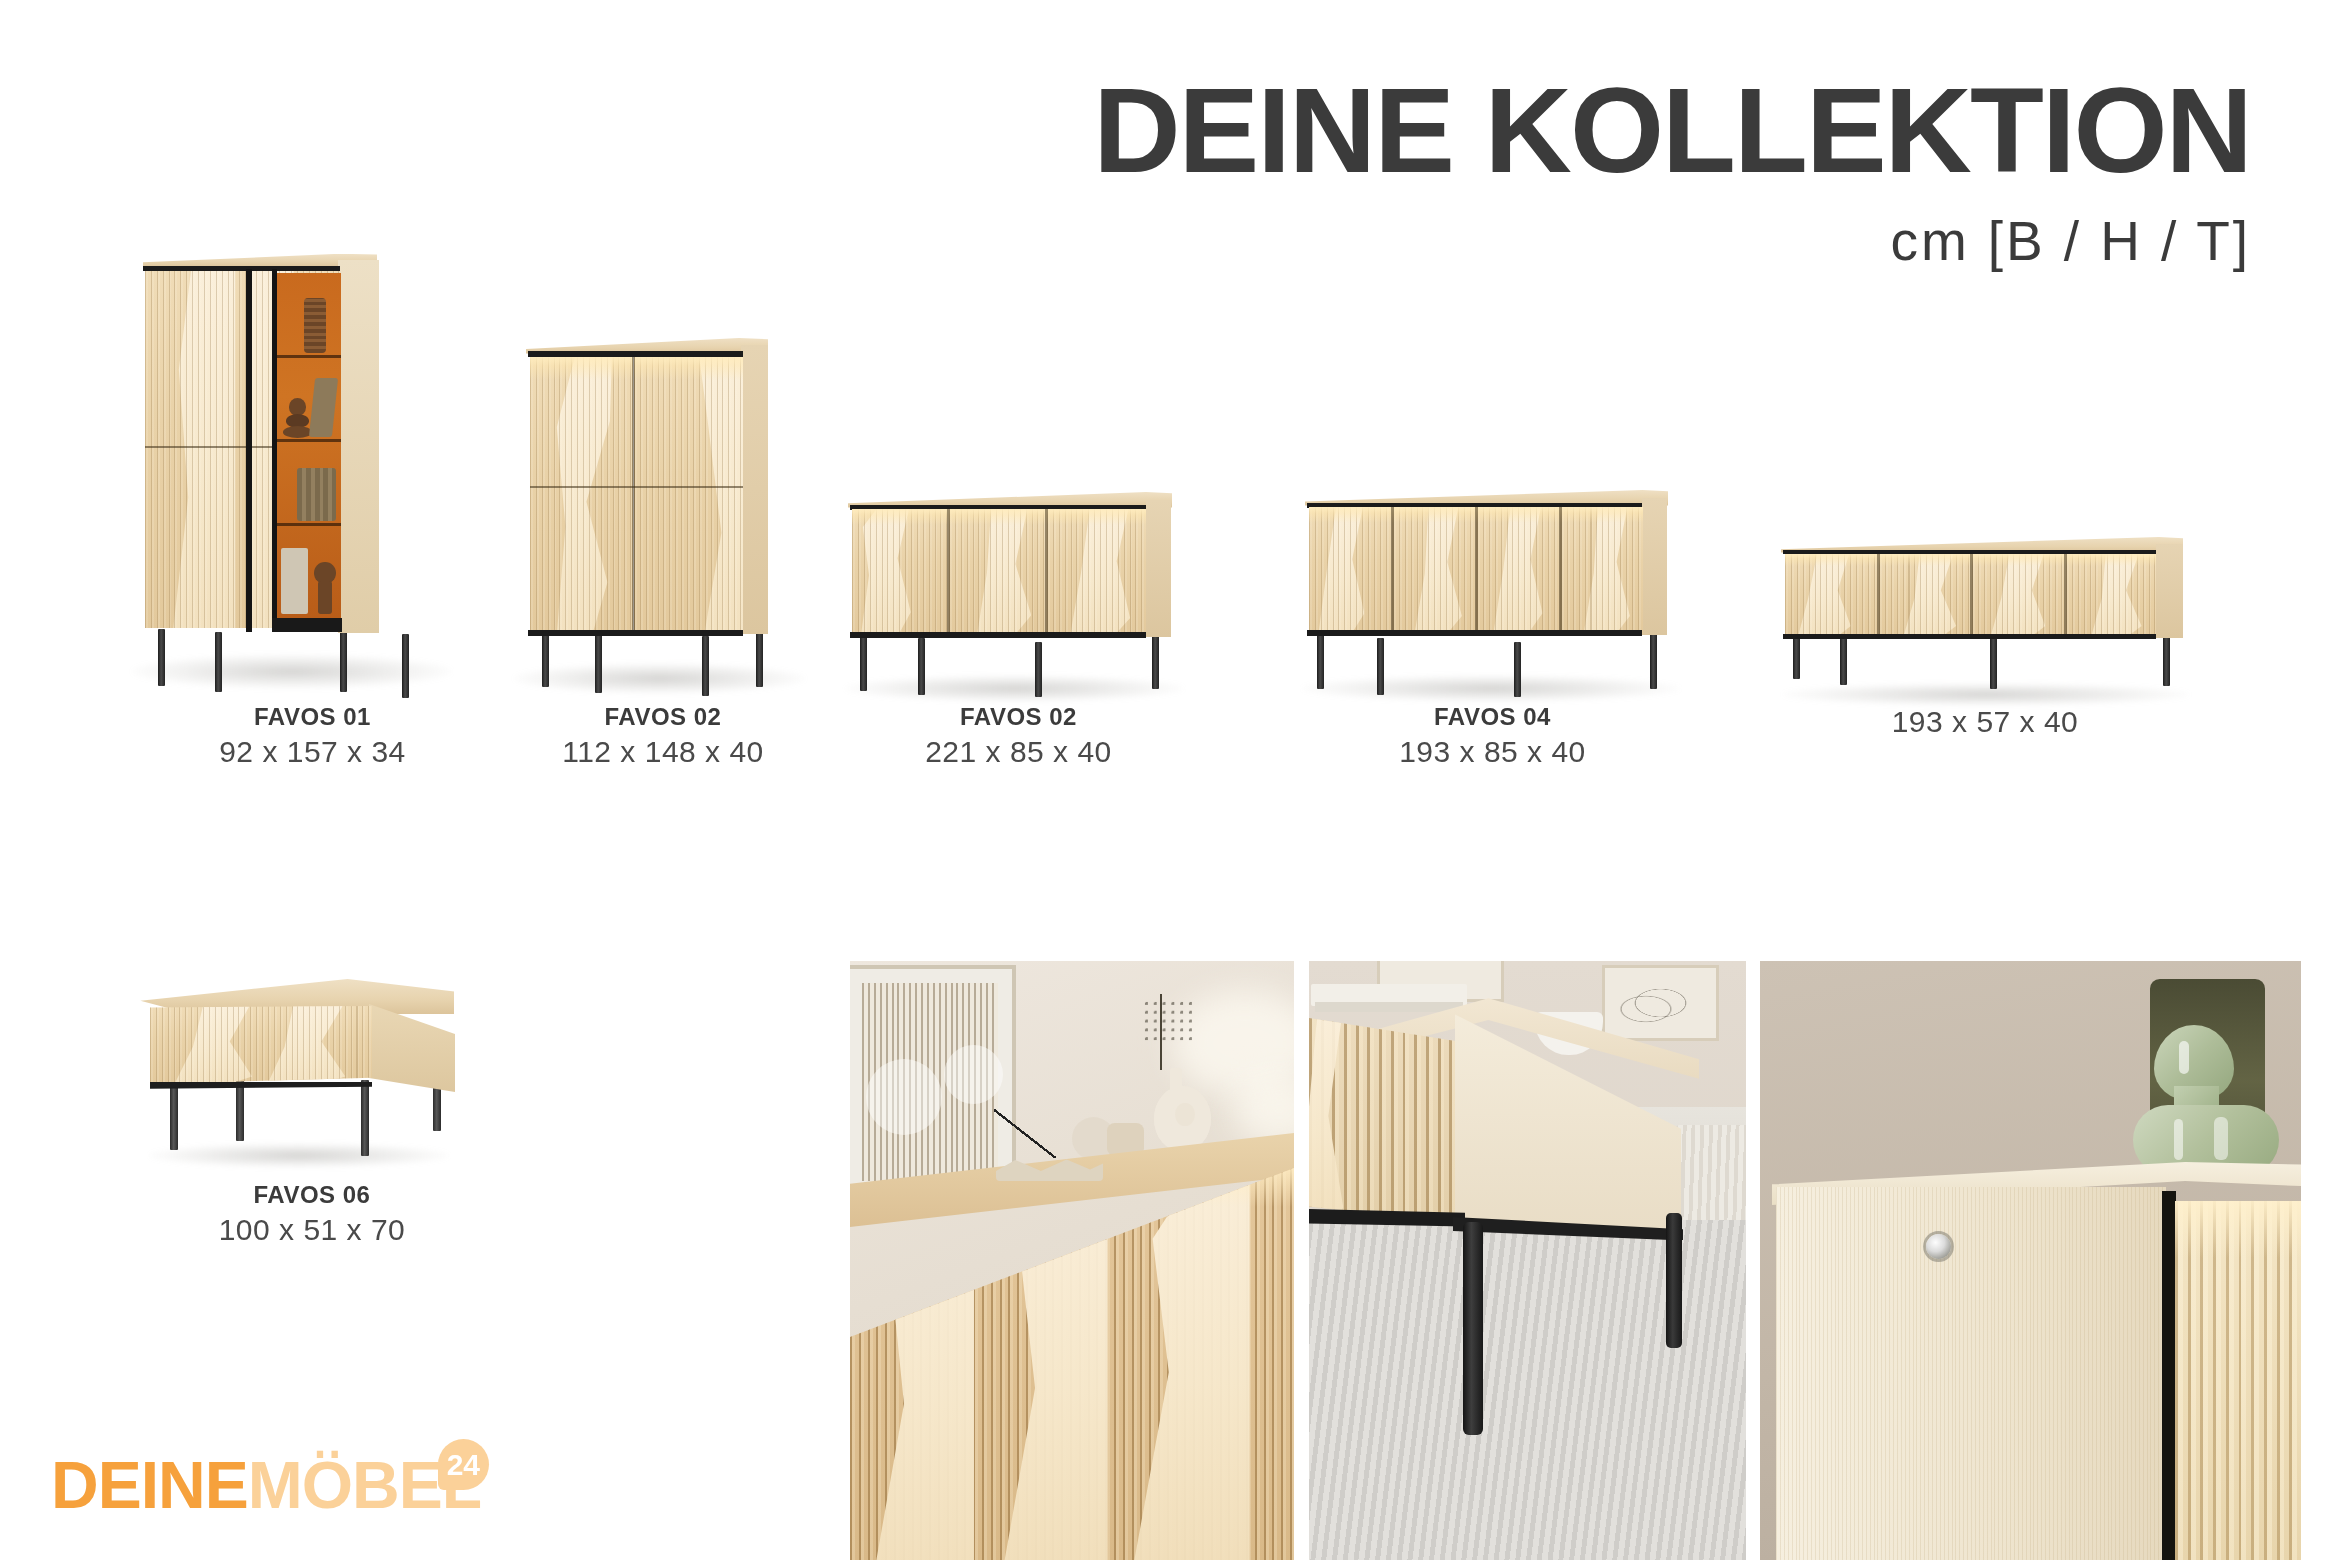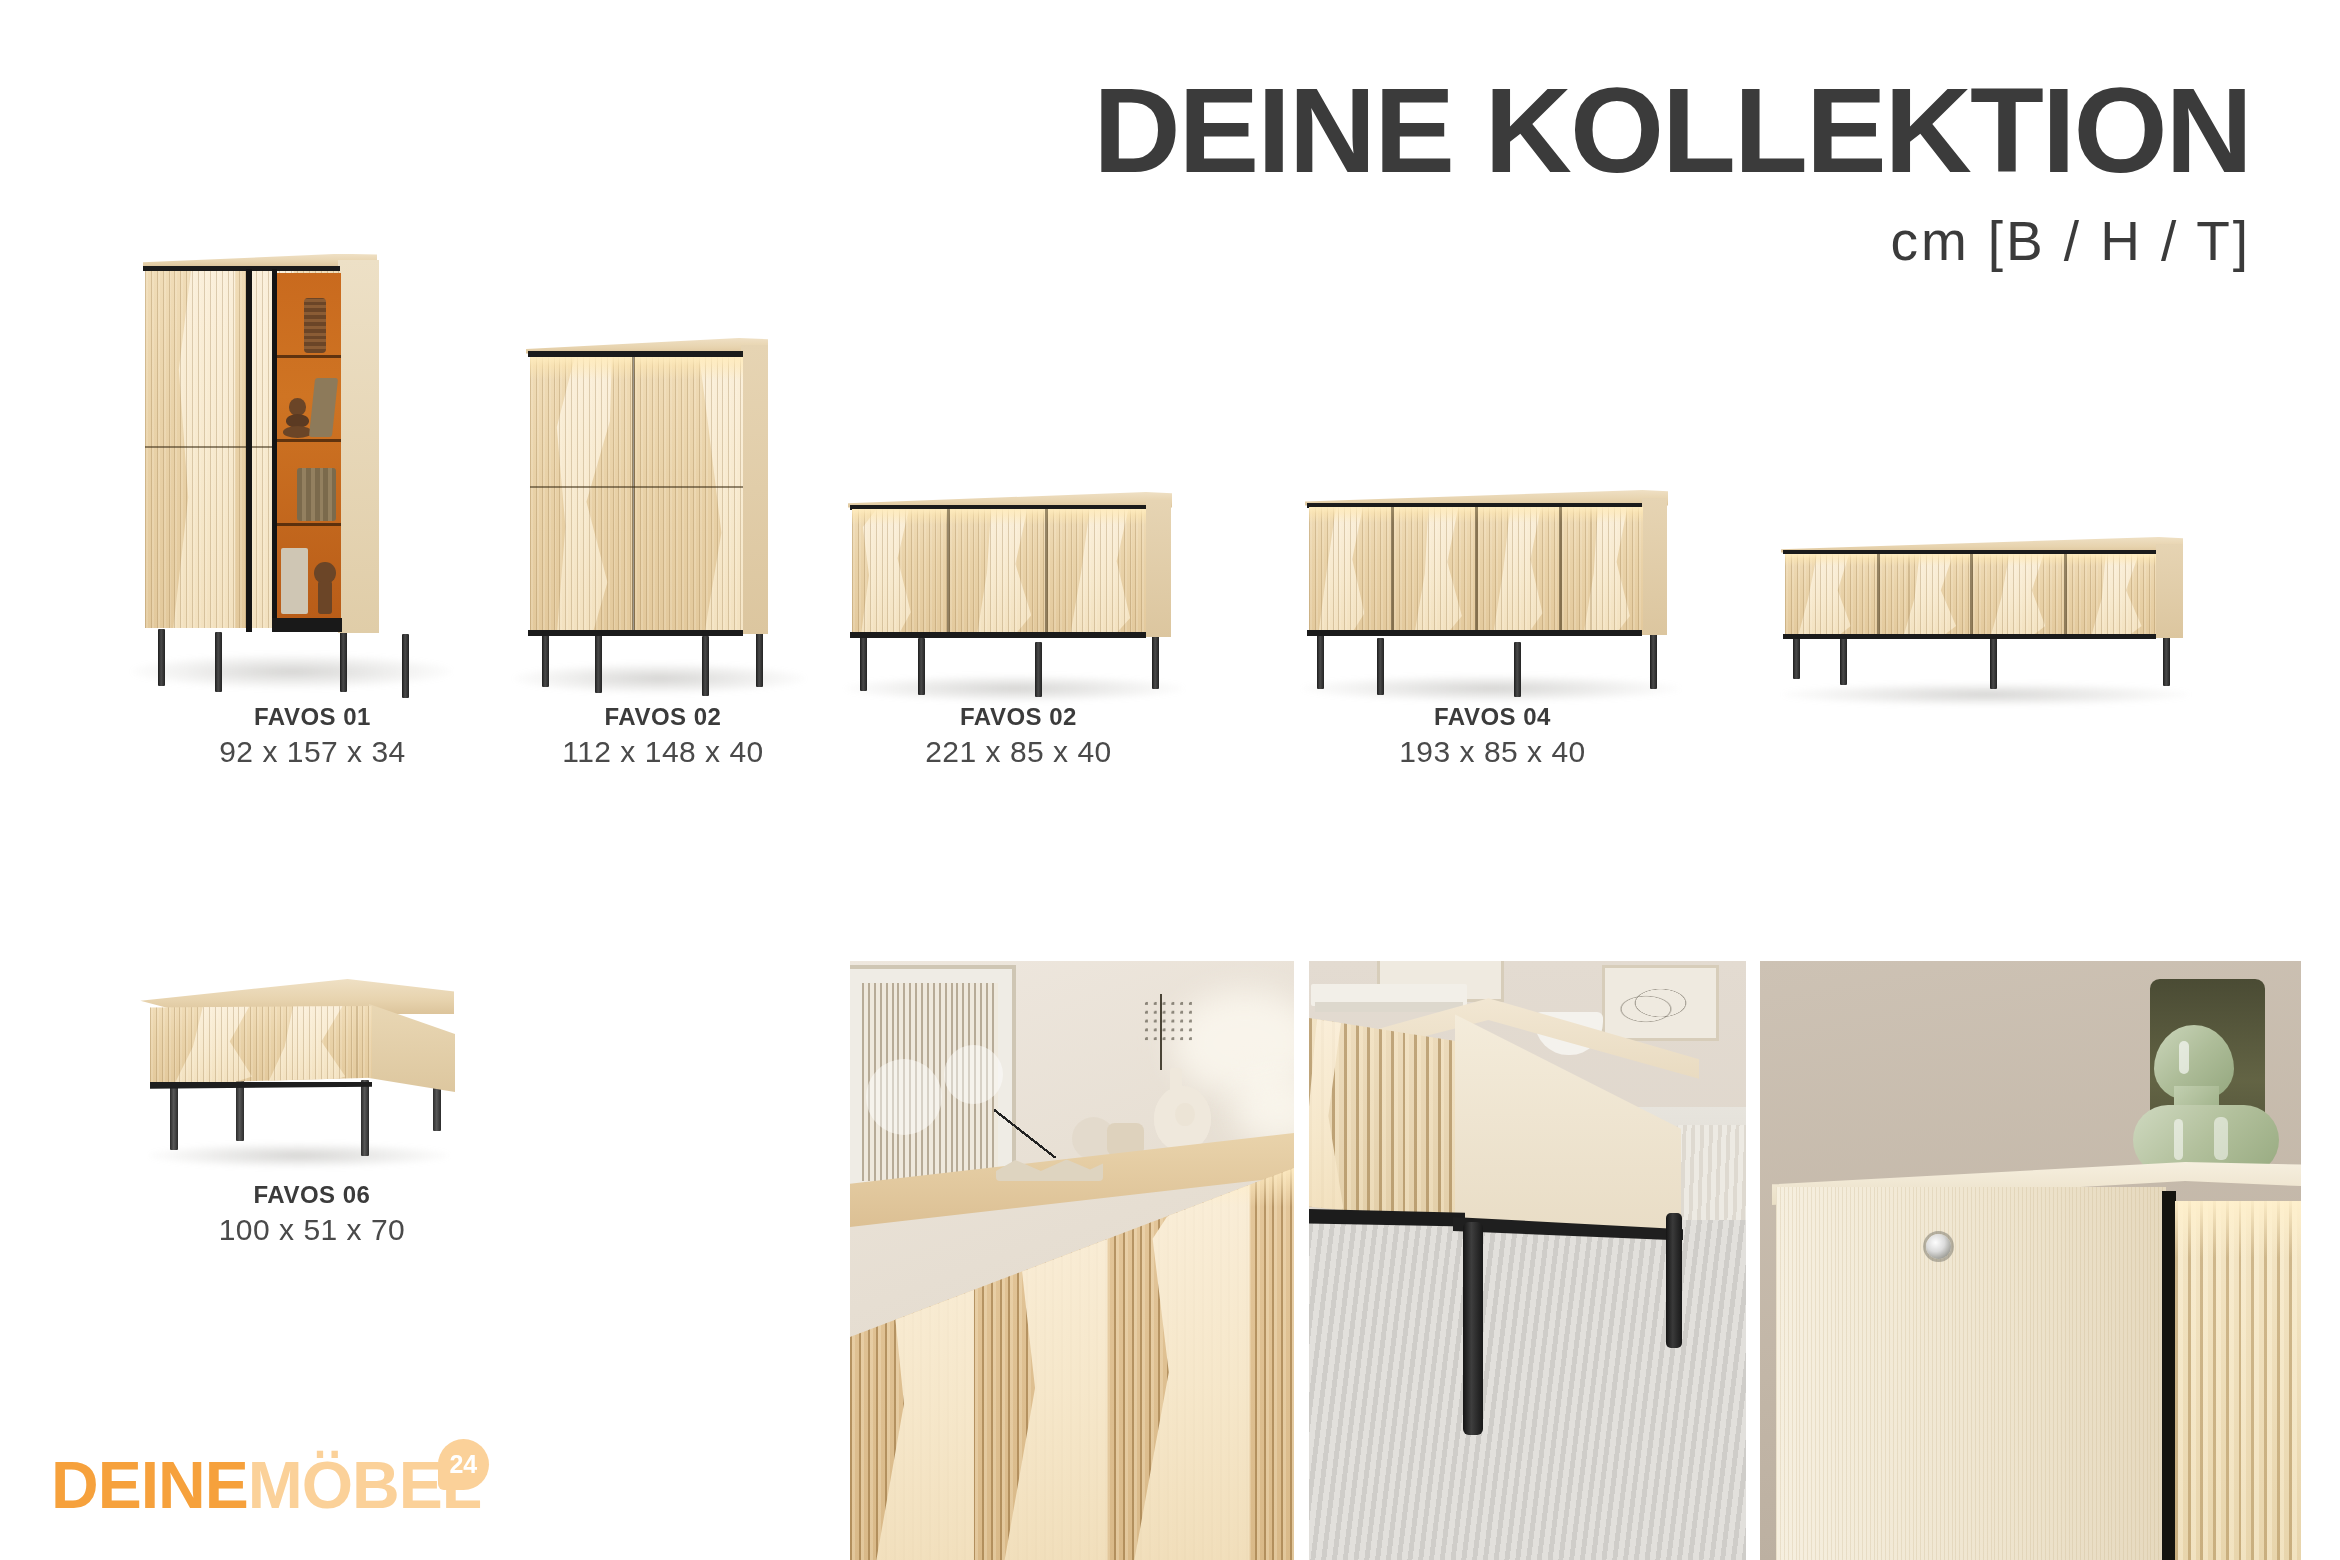--- a/index.html
+++ b/index.html
@@ -123,21 +123,21 @@
   
   #logo { position: absolute; left: 51px; bottom: 33px; height: 84px; }
   .logo-text { font-size: 66px; font-weight: 700; letter-spacing: -1px; line-height: 84px; white-space: nowrap; }
   .logo-deine { color: #f6a13c; }
   .logo-moebel { color: #fbd199; }
   #logo-badge {
     position: absolute; right: -7.8px; top: -3.9px; width: 51px; height: 51px;
     background: #fbd199; border-radius: 50% 50% 50% 5.9px;
     display: flex; align-items: center; justify-content: center;
   }
-  #logo-badge span { font-size: 25px; font-weight: 700; color: #ffffff; line-height: 1; }
+  #logo-badge span { font-size: 30px; font-weight: 700; color: #ffffff; line-height: 1; }
 </style>
 </head>
 <body>
 
 <div id="page">
 
   <div id="header">
     <div id="title">DEINE KOLLEKTION</div>
     <div id="subtitle">cm [B / H / T]</div>
   </div>
@@ -347,20 +347,21 @@
              clip-path: polygon(32% 0%, 98% 0%, 70% 44%, 100% 82%, 56% 100%, 0% 100%, 24% 52%);"></div>
         <div class="ribs"></div>
           <div class="topled" style="height:11.7px;"></div>
       </div>
       <div class="edge-dark" style="left:131px; top:310px; width:2.9px; height:84px; background:rgba(60,45,22,.5);"></div>
       <div class="edge-dark" style="left:224px; top:310px; width:2.9px; height:84px; background:rgba(60,45,22,.5);"></div>
       <div class="edge-dark" style="left:318px; top:310px; width:2.9px; height:84px; background:rgba(60,45,22,.5);"></div>
       <div class="edge-dark" style="left:37px; top:390px; width:373px; height:4.9px; background:#1b1b1b;"></div>
     </div>
     <div class="caption">
+      <div class="cap-dims">193 x 57 x 40</div>
     </div>
   </div>
 
   <div class="product" style="left:117px; top:936px; width:390px;">
     <div class="stage" style="height:244px;">
       <div class="shadow" style="left:31px; top:207px; width:302px; height:25px;"></div>
       <div class="legL" style="left:53px;  top:142px; width:7.8px; height:72px;"></div>
       <div class="legL" style="left:119px; top:137px; width:7.8px; height:68px;"></div>
       <div class="legL" style="left:244px; top:144px; width:7.8px; height:76px;"></div>
       <div class="legL" style="left:316px; top:125px; width:7.8px; height:70px;"></div>

